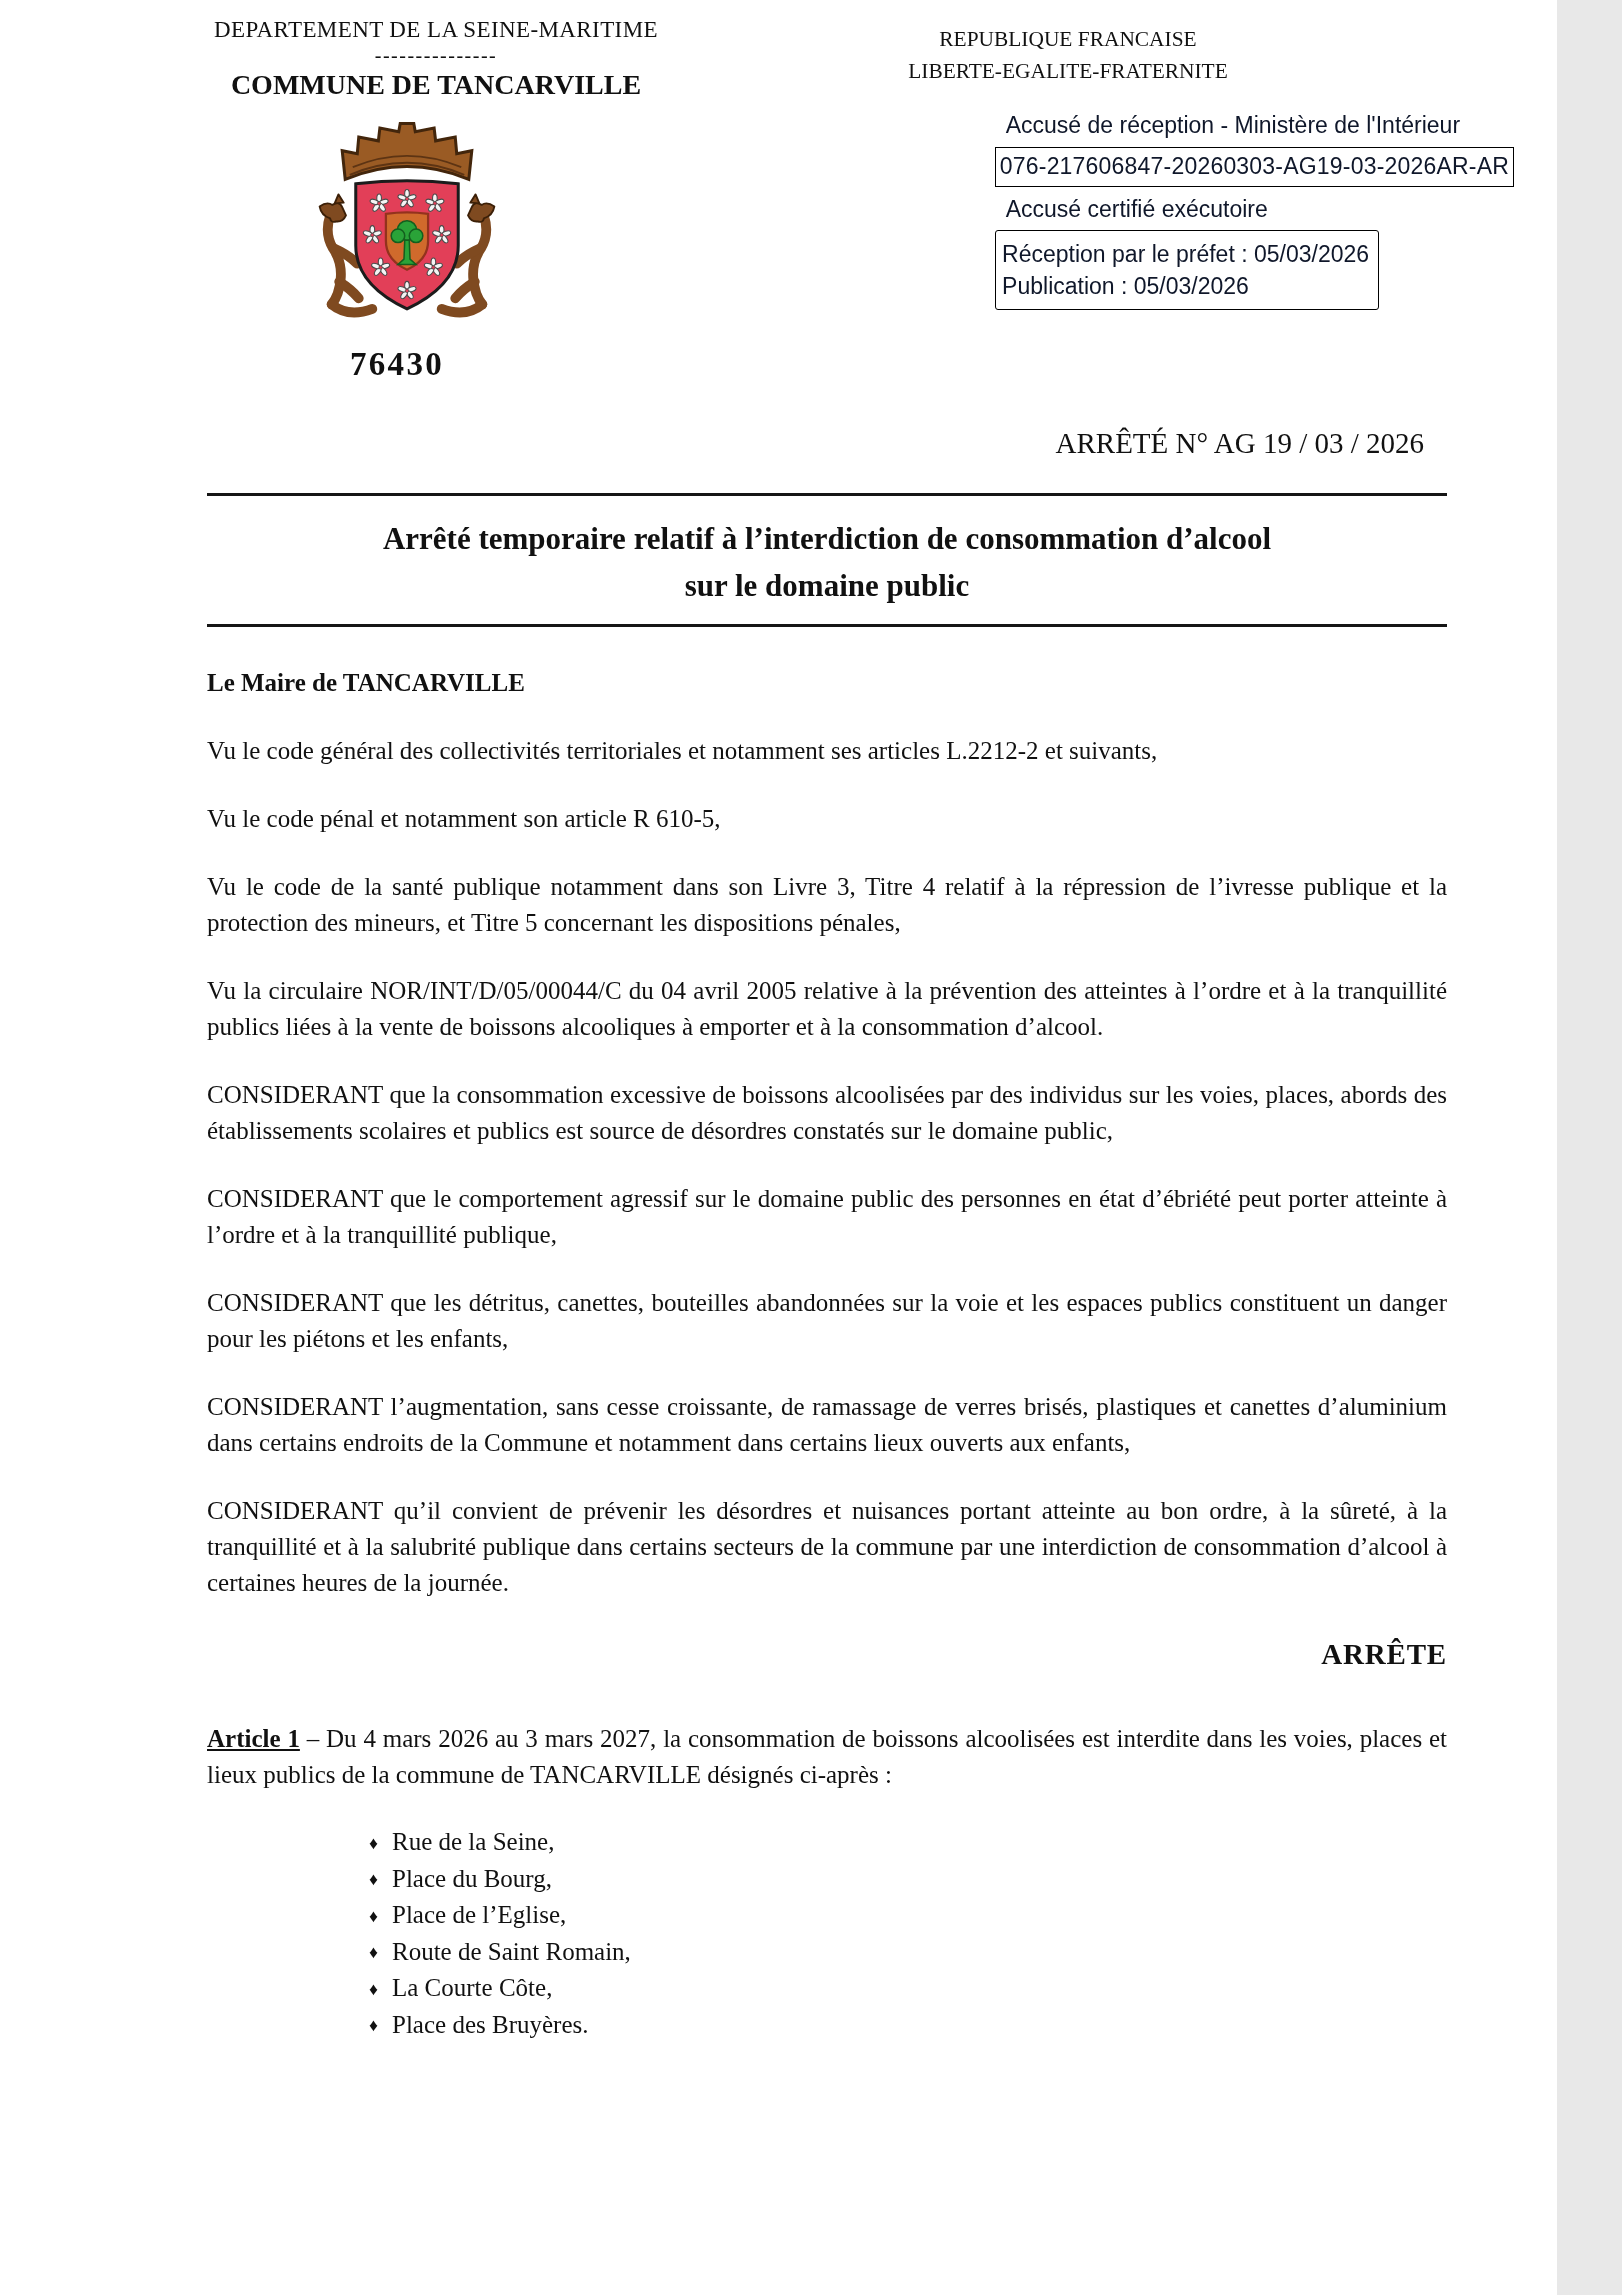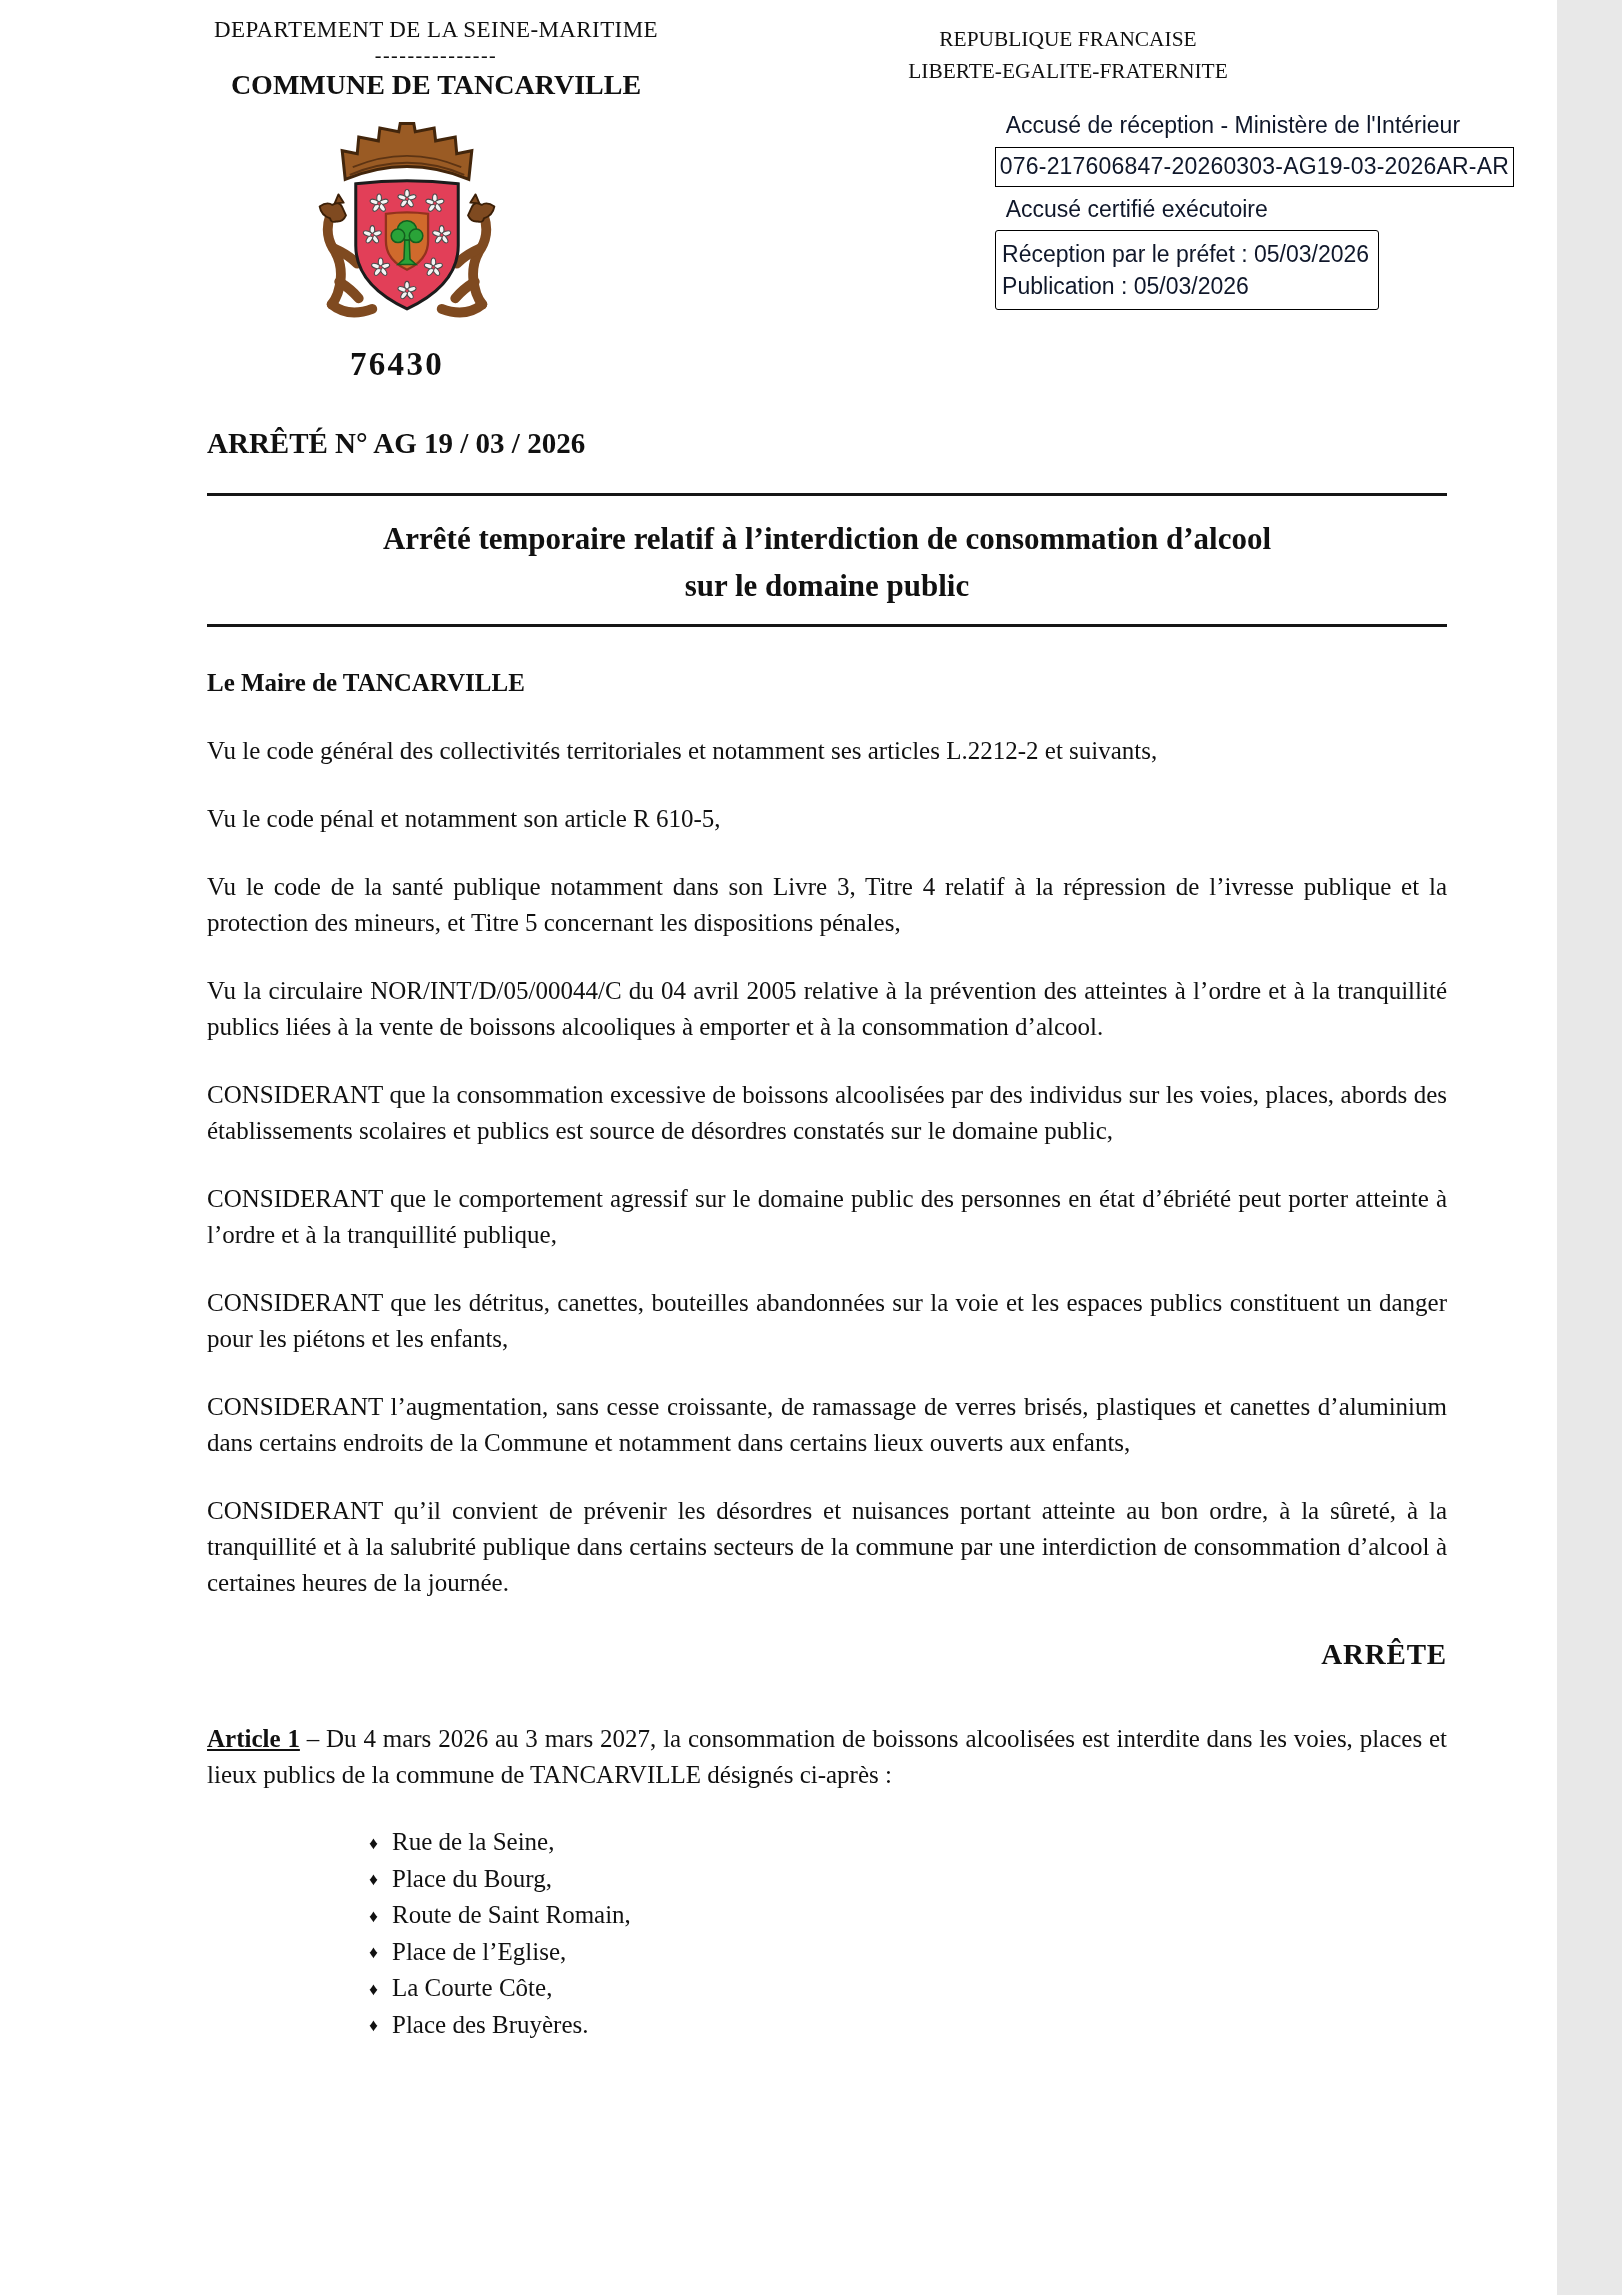--- a/index.html
+++ b/index.html
@@ -24,22 +24,22 @@
           font-family:"Liberation Sans","DejaVu Sans",sans-serif;color:#0f172a;}
   .accuse .accuse-line{font-size:23px;margin:3.1px 0 7.7px 10.7px;}
   .accuse-box{border:1.5px solid #000;width:fit-content;background:#fff;}
   .accuse-box.ref{font-size:23px;padding:5.4px 3.8px;white-space:nowrap;letter-spacing:0.2px;margin-bottom:9.2px;}
   .accuse-box.dates{font-size:23px;padding:6.1px 9.2px 7.7px 6.1px;line-height:32px;border-radius:3px;margin-top:7.7px;}
   
   .crest{position:absolute;left:316px;top:119px;width:182px;height:211px;}
   .postal{position:absolute;left:350px;top:346px;font-size:33px;font-weight:bold;letter-spacing:2.3px;}
   
   .doc{position:absolute;left:207px;top:0;width:1240px;font-size:25px;line-height:36px;}
-  .arrete-number{margin-top:425px;padding-right:23px;
-                 font-weight:bold;font-size:29px;white-space:nowrap;}
+  .arrete-number{margin-top:425px;text-align:right;padding-right:23px;
+                 font-weight:normal;font-size:29px;white-space:nowrap;}
   .rule{border:0;border-top:3.1px solid #151515;margin:32px 0 0 0;}
   .rule2{margin-top:15.3px;}
   .doc-title{margin-top:19px;text-align:center;font-weight:bold;font-size:31px;line-height:47px;}
   .doc-title span{display:block;}
   p{margin:0;}
   .maire{margin-top:38px;font-weight:bold;}
   .body-p{margin-top:32px;text-align:justify;}
   .arrete-heading{margin-top:35px;text-align:right;font-weight:bold;font-size:29px;letter-spacing:0.8px;}
   .article{margin-top:49px;}
   .article-label{font-weight:bold;text-decoration:underline;}
@@ -166,21 +166,21 @@
 
     <div class="arrete-heading">ARRÊTE</div>
 
     <p class="body-p article">
       <span class="article-label">Article 1</span><span> – Du 4 mars 2026 au 3 mars 2027, la consommation de boissons alcoolisées est interdite dans les voies, places et lieux publics de la commune de TANCARVILLE désignés ci-après :</span>
     </p>
 
     <div class="places">
       <div class="place"><span class="bullet">♦</span><span>Rue de la Seine,</span></div>
       <div class="place"><span class="bullet">♦</span><span>Place du Bourg,</span></div>
+      <div class="place"><span class="bullet">♦</span><span>Place de l’Eglise,</span></div>
       <div class="place"><span class="bullet">♦</span><span>Route de Saint Romain,</span></div>
-      <div class="place"><span class="bullet">♦</span><span>Place de l’Eglise,</span></div>
       <div class="place"><span class="bullet">♦</span><span>La Courte Côte,</span></div>
       <div class="place"><span class="bullet">♦</span><span>Place des Bruyères.</span></div>
     </div>
 
   </div>
 </div>
 
 
 </body></html>

